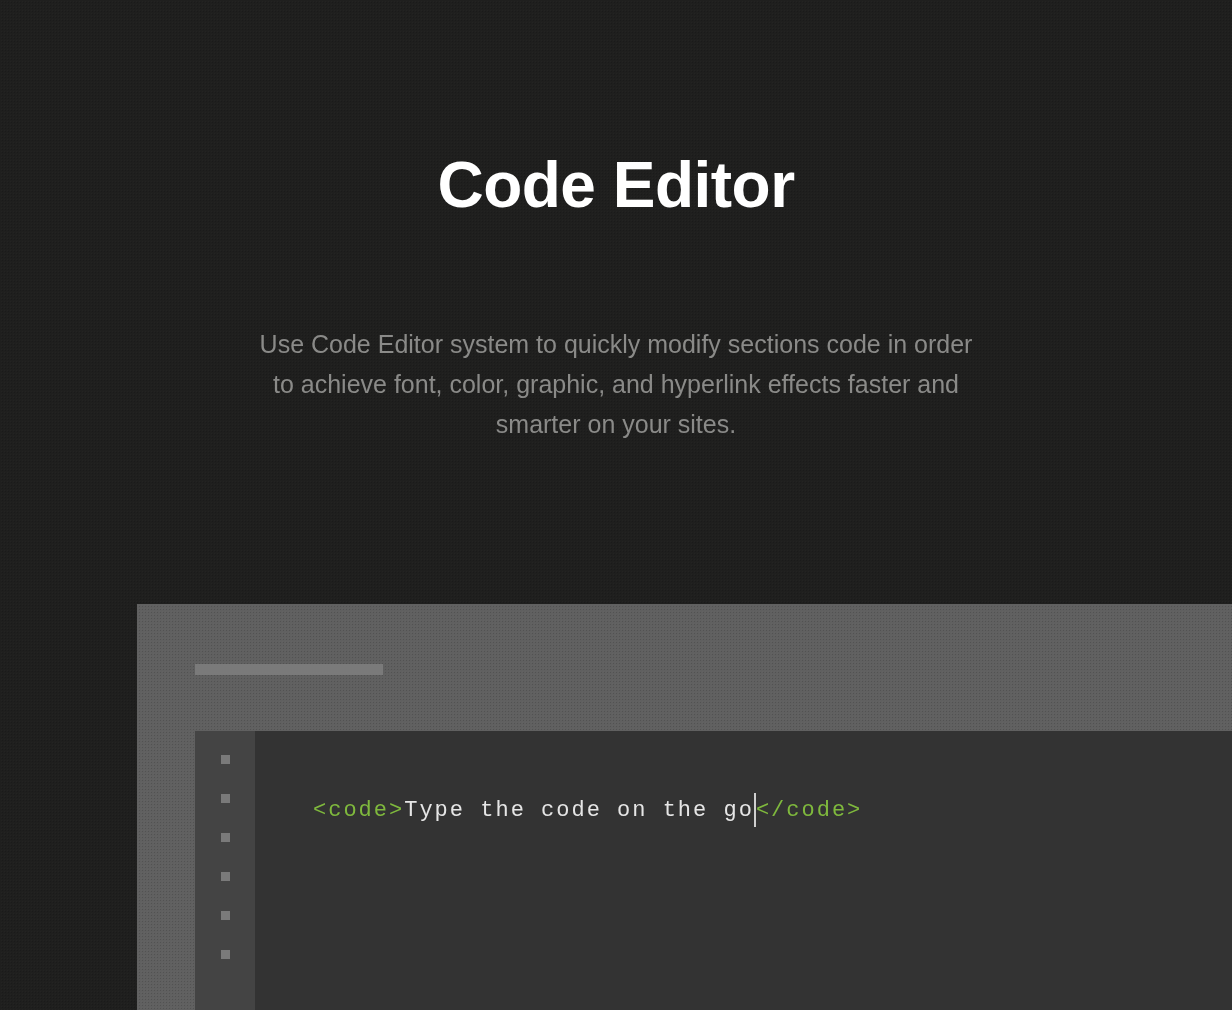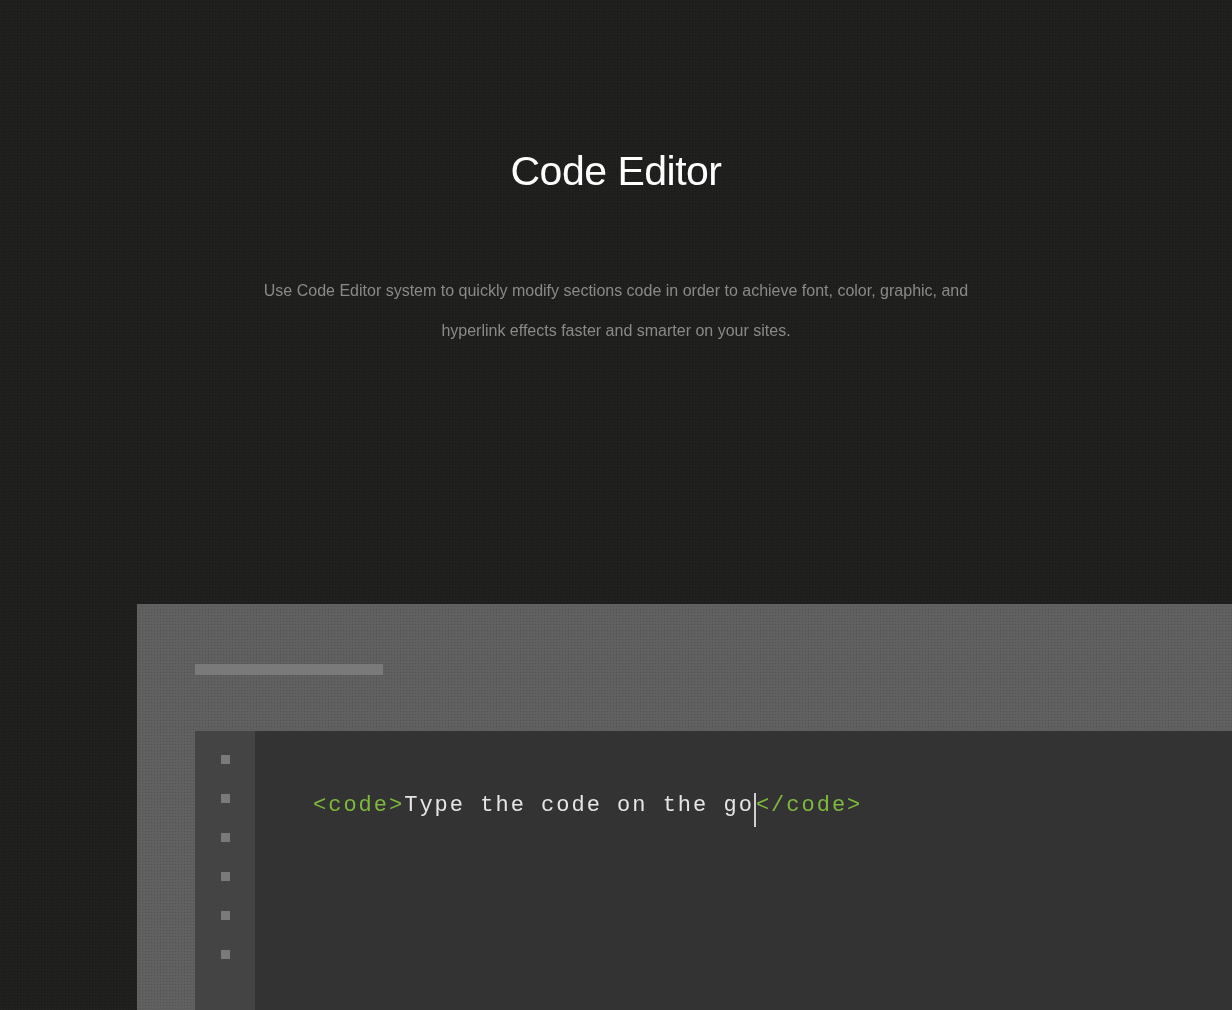--- a/index.html
+++ b/index.html
@@ -24,28 +24,28 @@
     background-position: 0 0, 1px 1px;
     position: relative;
   }
   .hero {
     width: 100%;
     text-align: center;
     padding-top: 148px;
   }
   .hero-title {
     color: #ffffff;
-    font-size: 41px;
-    font-weight: 400;
+    font-size: 64px;
+    font-weight: 700;
     letter-spacing: -0.5px;
   }
   .hero-desc {
-    margin: 76px auto 0;
+    margin: 102px auto 0;
     color: #8a8a88;
-    font-size: 16px;
+    font-size: 25px;
     line-height: 40px;
     font-weight: 400;
     max-width: 720px;
   }
 
   .editor-frame {
     position: absolute;
     left: 137px;
     top: 604px;
     width: 1096px;
@@ -92,21 +92,21 @@
     background: #333333;
     padding-top: 62px;
     padding-left: 58px;
   }
   .code-line {
     font-family: "Menlo", "Consolas", "Courier New", monospace;
     font-size: 22px;
     letter-spacing: 2px;
     white-space: pre;
     display: flex;
-    align-items: flex-start;
+    align-items: center;
   }
   .tok-tag { color: #7fb93d; }
   .tok-text { color: #e6e6e6; font-family: Liberation Mono, monospace; }
   .caret {
     display: inline-block;
     width: 2px;
     height: 34px;
     background: #cfcfcf;
     vertical-align: middle;
     margin: 0;

